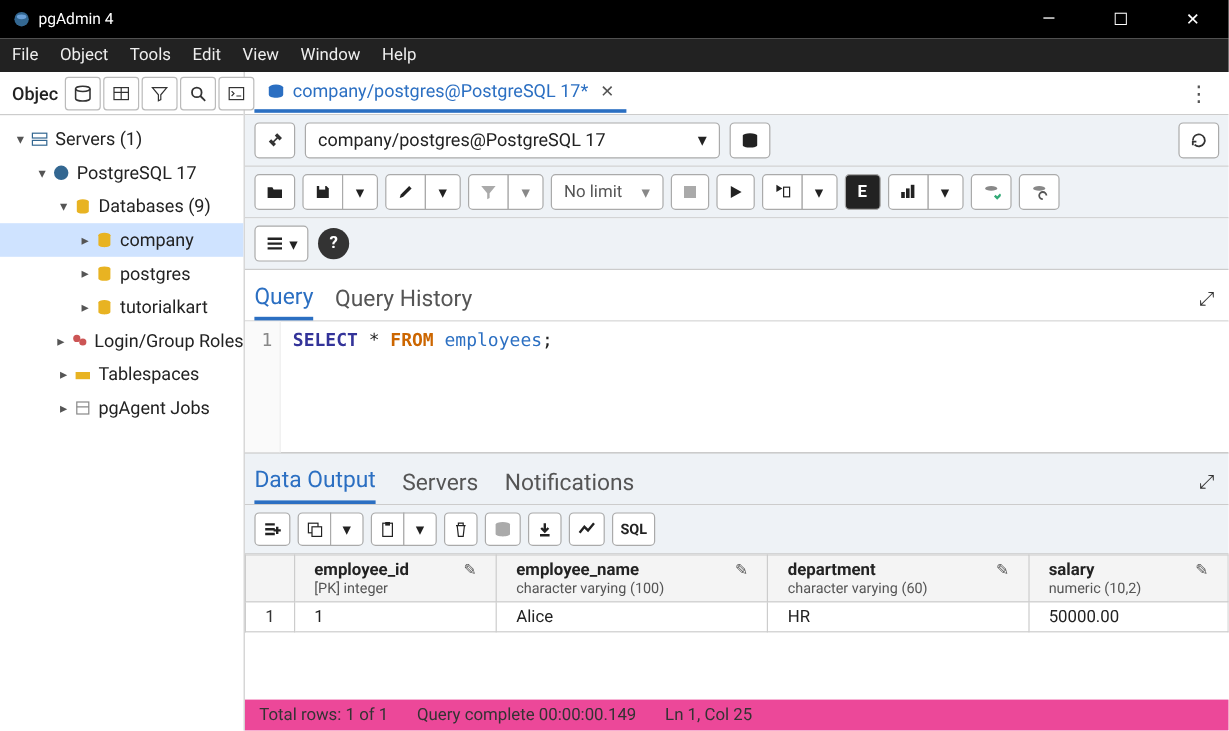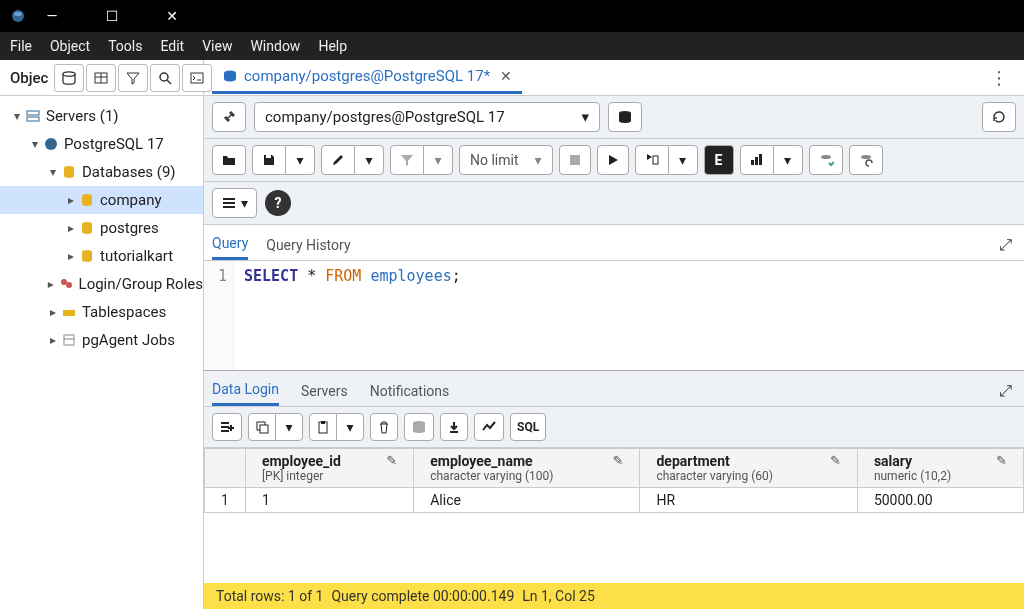--- a/index.html
+++ b/index.html
@@ -136,31 +136,31 @@
   .toolbar-row2 {
     display:flex; align-items:center; gap:8px; padding:6px 8px;
     background:#eef2f6; border-bottom:1px solid #ccc;
   }
   .help-btn { background:#333; color:#fff; border-radius:50%; width:26px; height:26px;
     display:flex; align-items:center; justify-content:center; font-weight:bold;}
   .query-tabs {
     display:flex; align-items:center; padding:4px 8px 0 8px; border-bottom:1px solid #ccc;
     gap:18px;
   }
-  .qtab { padding:6px 0; color:#555; cursor:pointer; font-size:14px;}
+  .qtab { padding:6px 0; color:#555; cursor:pointer; font-size:19px;}
   .qtab.active { color:#2b6fc2; border-bottom:3px solid #2b6fc2; }
   .expand-icon { margin-left:auto; color:#333; cursor:pointer; font-size:16px; padding-right:4px;}
   .editor {
     height:110px; display:flex; background:#fff; border-bottom:1px solid #aaa;
     font-family: Consolas, monospace; font-size:15px;
   }
   .gutter { width:30px; text-align:right; padding:6px 6px 0 0; color:#888; background:#fafafa; border-right:1px solid #eee;}
   .code { padding:6px 10px; white-space:pre; }
   .kw1 { color:#333399; font-weight:bold; }
-  .kw2 { color:#cc6600; font-weight:normal; }
+  .kw2 { color:#cc6600; font-weight:bold; }
   .ident { color:#2b6fc2; }
   .output-tabs {
     display:flex; align-items:center; padding:4px 8px 0 8px; border-bottom:1px solid #ccc;
     gap:22px; background:#eef2f6;
   }
   .output-toolbar {
     display:flex; align-items:center; gap:6px; padding:6px 8px;
     background:#eef2f6; border-bottom:1px solid #ccc;
   }
   .data-grid {
@@ -172,35 +172,36 @@
     border:1px solid #ccc; padding:4px 16px; text-align:left; vertical-align:top;
   }
   .data-grid th { background:#f4f4f4; font-weight:normal; }
   .col-head { display:flex; justify-content:space-between; align-items:flex-start; gap:6px;}
   .col-head .meta { font-size:12px; color:#555; }
   .col-head .edit { color:#555; font-size:13px;}
   .row-num { width:40px; color:#333; }
   .num-cell { text-align:right; }
   .status-bar {
     margin-top:auto;
-    background:#fde047; color:#333;
-    height:26px; display:flex; align-items:center; padding:0 12px; gap:8px; font-size:14px;
+    background:#ec4899; color:#333;
+    height:26px; display:flex; align-items:center; padding:0 12px; gap:24px; font-size:14px;
   }
   svg { display:block; }
 </style>
 </head>
 <body>
 
 <div class="title-bar">
   <span class="app-icon">
     <svg width="16" height="16" viewBox="0 0 16 16">
         <circle cx="8" cy="8" r="6" fill="#336791"></circle>
         <ellipse cx="8" cy="6" rx="4" ry="2" fill="#6aa0d8"></ellipse>
       </svg>
   </span>
+  <span class="title-text">pgAdmin 4</span>
   <div class="win-controls">
     <span class="win-btn">—</span>
     <span class="win-btn">☐</span>
     <span class="win-btn">✕</span>
   </div>
 </div>
 
 <div class="menu-bar">
   <span class="menu-item">File</span>
   <span class="menu-item">Object</span>
@@ -489,21 +490,21 @@
     </div>
 
     <div class="editor">
       <div class="gutter">
         <div>1</div>
       </div>
       <div class="code"><span class="kw1">SELECT</span> <span>*</span> <span class="kw2">FROM</span> <span class="ident">employees</span><span>;</span></div>
     </div>
 
     <div class="output-tabs">
-      <span class="qtab active">Data Login</span>
+      <span class="qtab active">Data Output</span>
       <span class="qtab">Servers</span>
       <span class="qtab">Notifications</span>
       <span class="expand-icon">⤢</span>
     </div>
 
     <div class="output-toolbar">
       <span class="btn small">
           <svg width="16" height="14">
             <line x1="2" y1="3" x2="10" y2="3" stroke="#222" stroke-width="2"></line>
             <line x1="2" y1="7" x2="10" y2="7" stroke="#222" stroke-width="2"></line>

